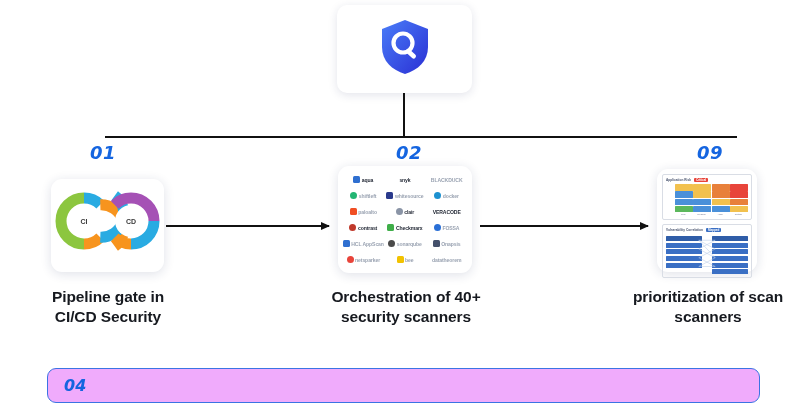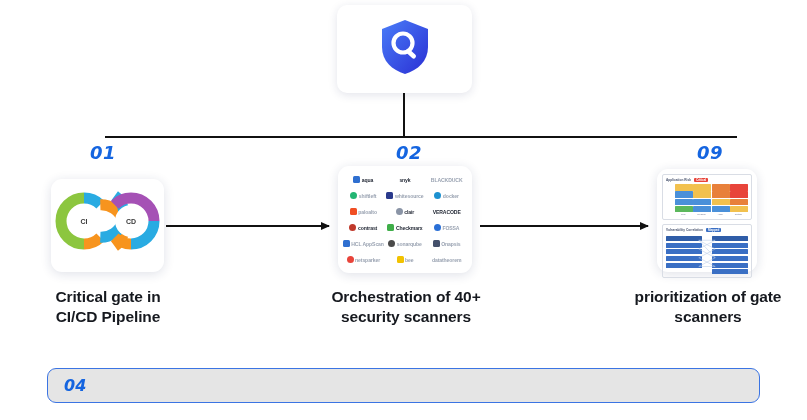--- a/index.html
+++ b/index.html
@@ -65,21 +65,21 @@
   }
   #c1 { left: 16px; top: 287px; width: 184px; }
   #c2 { left: 300px; top: 287px; width: 212px; }
   #c3 { left: 612px; top: 287px; width: 192px; }
 
   
   .bottom-bar {
     position: absolute; left: 47px; top: 368px;
     width: 713px; height: 35px;
     border: 1.6px solid #3b74e3; border-radius: 9px;
-    background: #e5e5e5; display: flex; align-items: center;
+    background: #f0abfc; display: flex; align-items: center;
     padding-left: 16px; gap: 11px;
   }
   .bottom-num {
     font-family: "DejaVu Sans", sans-serif;
     font-size: 16px; font-weight: 700; font-style: italic; color: #1565e0;
   }
   .bottom-text {
     font-size: 15.5px; font-weight: 700; color: #16191f; letter-spacing: -.1px;
   }
 
@@ -321,29 +321,29 @@
               <div class="map-item"></div>
               <div class="map-item"></div>
               <div class="map-item"></div>
             </div>
         </div>
       </div>
     </div>
   </div>
 
   <div class="caption" id="c1">
-      <div>Critical gate in</div>
-      <div>CI/CD Pipeline</div>
+      <div>Pipeline gate in</div>
+      <div>CI/CD Security</div>
     </div>
   <div class="caption" id="c2">
       <div>Orchestration of 40+</div>
       <div>security scanners</div>
     </div>
   <div class="caption" id="c3">
-      <div>prioritization of gate</div>
+      <div>prioritization of scan</div>
       <div>scanners</div>
     </div>
 
   <div class="bottom-bar">
     <span class="bottom-num">04</span>
   </div>
 
 </div>
 
 </body></html>

